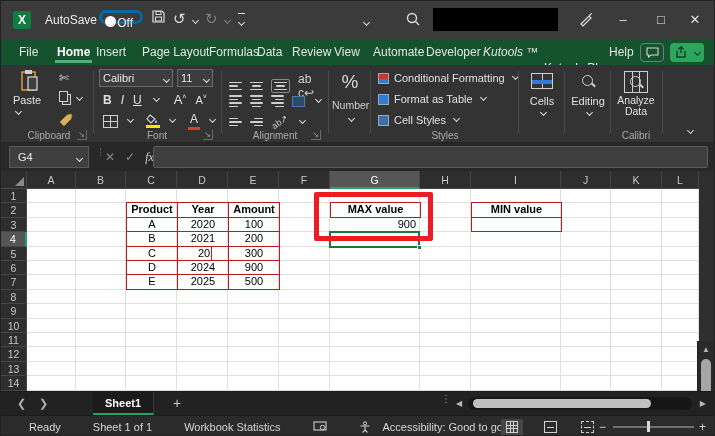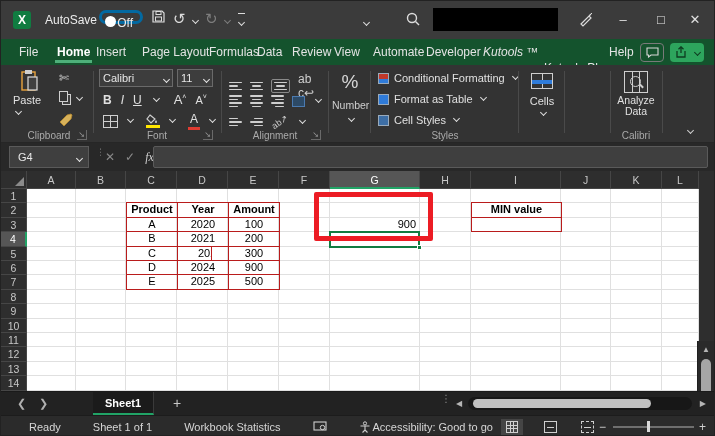--- a/index.html
+++ b/index.html
@@ -354,20 +354,25 @@
     </div>
     <div class="rsep" style="left:517px;"></div>
 
     <div class="rgroup" style="left:521px; width:40px; text-align:center;">
       <div style="margin:8px auto 0; width:22px; height:16px; border:1px solid #cfcfcf; background:linear-gradient(#2f7bd9,#2f7bd9) 0 6px/100% 4px no-repeat, linear-gradient(#cfcfcf,#cfcfcf) 50% 0/1px 100% no-repeat;"></div>
       <div style="margin-top:6px; font-size:11px; color:#e0e0e0;">Cells</div>
       <span class="chev"></span>
     </div>
     <div class="rsep" style="left:563px;"></div>
 
+    <div class="rgroup" style="left:567px; width:40px; text-align:center;">
+      <div class="magnifier" style="margin:9px auto 0;"></div>
+      <div style="margin-top:7px; font-size:11px; color:#e0e0e0;">Editing</div>
+      <span class="chev"></span>
+    </div>
     <div class="rsep" style="left:609px;"></div>
 
     <div class="rgroup" style="left:613px; width:44px; text-align:center;">
       <div style="position:relative; margin:6px auto 0; width:24px; height:22px; border:1px solid #cfcfcf; background:linear-gradient(#cfcfcf,#cfcfcf) 33% 0/1px 100% no-repeat, linear-gradient(#cfcfcf,#cfcfcf) 66% 0/1px 100% no-repeat;">
         <span class="magnifier" style="position:absolute; left:4px; top:3px;"></span>
       </div>
       <div style="margin-top:2px; font-size:10.5px; line-height:11px; color:#e0e0e0;">Analyze Data</div>
       <div class="glabel">Calibri</div>
     </div>
     <div class="rsep" style="left:661px;"></div>
@@ -455,20 +460,21 @@
         <div class="cell bordered" style="left: 227px; top: 230.2px; width: 52px; height: 15.4px; line-height: 13.4px; text-align: center;">200</div>
         <div class="cell bordered" style="left: 125px; top: 244.6px; width: 52px; height: 15.4px; line-height: 13.4px; text-align: center;">C</div>
         <div class="cell bordered" style="left: 176px; top: 244.6px; width: 35px; height: 15.4px; line-height: 13.4px; text-align: center; padding-left: 20px;">2023</div>
         <div class="cell bordered" style="left: 227px; top: 244.6px; width: 52px; height: 15.4px; line-height: 13.4px; text-align: center;">300</div>
         <div class="cell bordered" style="left: 125px; top: 259px; width: 52px; height: 15.4px; line-height: 13.4px; text-align: center;">D</div>
         <div class="cell bordered" style="left: 176px; top: 259px; width: 52px; height: 15.4px; line-height: 13.4px; text-align: center;">2024</div>
         <div class="cell bordered" style="left: 227px; top: 259px; width: 52px; height: 15.4px; line-height: 13.4px; text-align: center;">900</div>
         <div class="cell bordered" style="left: 125px; top: 273.4px; width: 52px; height: 15.4px; line-height: 13.4px; text-align: center;">E</div>
         <div class="cell bordered" style="left: 176px; top: 273.4px; width: 52px; height: 15.4px; line-height: 13.4px; text-align: center;">2025</div>
         <div class="cell bordered" style="left: 227px; top: 273.4px; width: 52px; height: 15.4px; line-height: 13.4px; text-align: center;">500</div>
+        <div class="cell bold bordered" style="left: 329px; top: 201.4px; width: 91px; height: 15.4px; line-height: 13.4px; text-align: center;">MAX value</div>
         <div class="cell" style="left: 329px; top: 216.8px; width: 90px; height: 14.4px; line-height: 13.4px; text-align: right; padding-right: 4px;">900</div>
         <div class="cell bold bordered" style="left: 470px; top: 201.4px; width: 91px; height: 15.4px; line-height: 13.4px; text-align: center;">MIN value</div>
         <div class="cell bordered" style="left: 470px; top: 215.8px; width: 91px; height: 15.4px; line-height: 13.4px; text-align: center;"></div>
         <div class="sel-box" style="left: 328px; top: 230.2px; width: 91px; height: 16.4px; border-color: rgb(16, 124, 65);"></div>
         <div class="fill-handle" style="left: 416px; top: 243.6px; background: rgb(16, 124, 65);"></div>
         <div class="annot" style="left: 313px; top: 191px; width: 119px; height: 49px; border-color: rgb(236, 28, 36);"></div>
       </div>
     <div class="vscroll">
       <div class="arrow" style="top:4px;">▲</div>
       <div class="vthumb" style="top:18px; height:142px;"></div>
@@ -495,21 +501,21 @@
     <div class="sb-left">
       <span>Ready</span>
       <span>Sheet 1 of 1</span>
       <span>Workbook Statistics</span>
       <span>
         <svg width="14" height="12" viewBox="0 0 14 12">
           <rect x="1" y="1" width="12" height="8" fill="none" stroke="#cfcfcf" stroke-width="1.1"></rect>
           <circle cx="9.5" cy="6.5" r="2.2" fill="none" stroke="#cfcfcf" stroke-width="1"></circle>
         </svg>
       </span>
-      <span style="display:flex; gap:2px; align-items:center;">
+      <span style="display:flex; gap:12px; align-items:center;">
         <svg width="12" height="12" viewBox="0 0 12 12">
           <circle cx="6" cy="2.4" r="1.6" fill="none" stroke="#cfcfcf" stroke-width="1"></circle>
           <path d="M1.5 5 h9 M6 5 v4 M6 9 l-2.5 2.5 M6 9 l2.5 2.5" fill="none" stroke="#cfcfcf" stroke-width="1.1"></path>
         </svg>
         <span>Accessibility: Good to go</span>
       </span>
     </div>
     <div class="view-ic active" style="left:500px;"><span class="g9"></span></div>
     <div class="view-ic" style="left:538px;"><span class="pg"></span></div>
     <div class="view-ic" style="left:575px;"><span class="pg" style="border-style:dashed;"></span></div>

